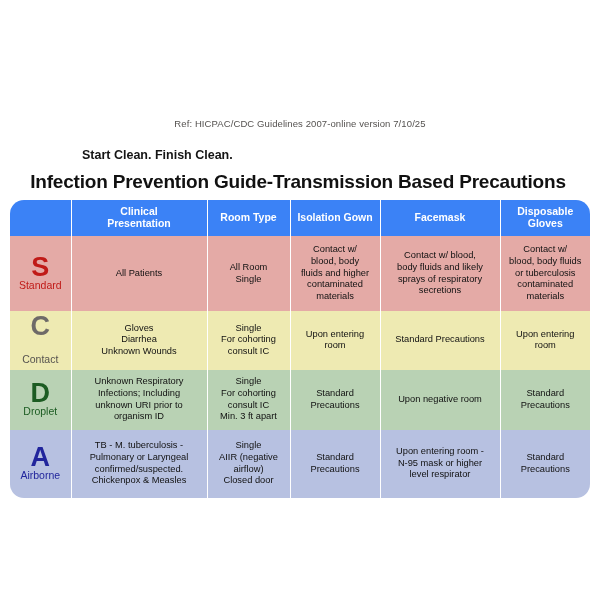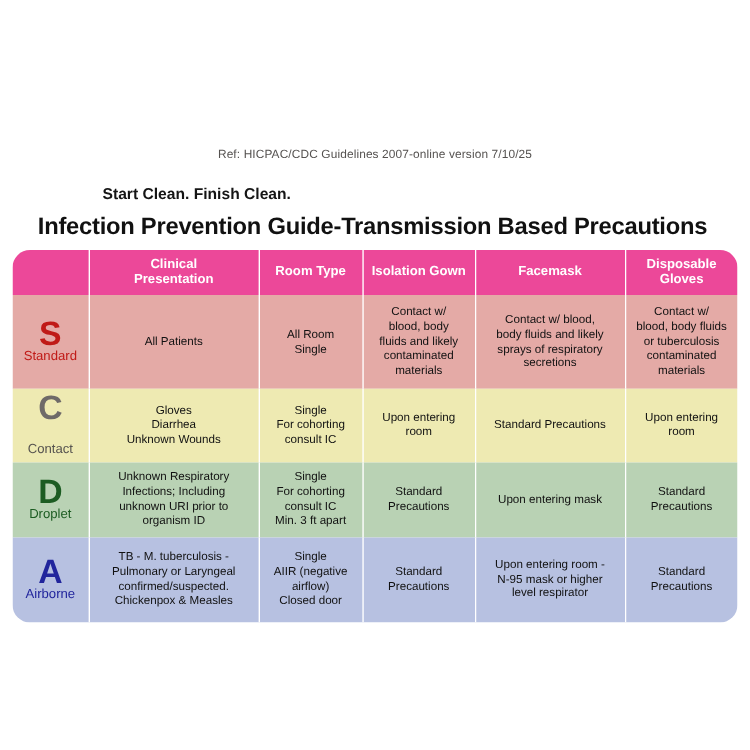--- a/index.html
+++ b/index.html
@@ -98,21 +98,21 @@
   
   col.c-cat   { width: 61px; }
   col.c-clin  { width: 136px; }
   col.c-room  { width: 83px; }
   col.c-gown  { width: 90px; }
   col.c-mask  { width: 120px; }
   col.c-glove { width: 90px; }
 
   
   thead th {
-    background: #ec4899;
+    background: #3b82f6;
     color: #ffffff;
     font-size: 10.5px;
     font-weight: bold;
     height: 32px;
     line-height: 1.12;
     border-left: 1px solid #d8d4d2;
     border-right: 1px solid #d8d4d2;
   }
   thead th.blank-head {
     border-left: none;
@@ -218,21 +218,21 @@
           <td>
             <span class="cell-line">All Patients</span>
           </td>
           <td>
             <span class="cell-line">All Room</span>
             <span class="cell-line">Single</span>
           </td>
           <td>
             <span class="cell-line">Contact w/</span>
             <span class="cell-line">blood, body</span>
-            <span class="cell-line">fluids and likely</span>
+            <span class="cell-line">fluids and higher</span>
             <span class="cell-line">contaminated</span>
             <span class="cell-line">materials</span>
           </td>
           <td>
             <span class="cell-line">Contact w/ blood,</span>
             <span class="cell-line">body fluids and likely</span>
             <span class="cell-line">sprays of respiratory</span>
             <span class="cell-line">secretions</span>
           </td>
           <td>
@@ -287,21 +287,21 @@
             <span class="cell-line">Single</span>
             <span class="cell-line">For cohorting</span>
             <span class="cell-line">consult IC</span>
             <span class="cell-line">Min. 3 ft apart</span>
           </td>
           <td>
             <span class="cell-line">Standard</span>
             <span class="cell-line">Precautions</span>
           </td>
           <td>
-            <span class="cell-line">Upon entering mask</span>
+            <span class="cell-line">Upon negative room</span>
           </td>
           <td>
             <span class="cell-line">Standard</span>
             <span class="cell-line">Precautions</span>
           </td>
         </tr>
 
         <tr class="row-airborne">
           <td class="cat-cell cat-airborne">
             <span class="cat-letter">A</span>

